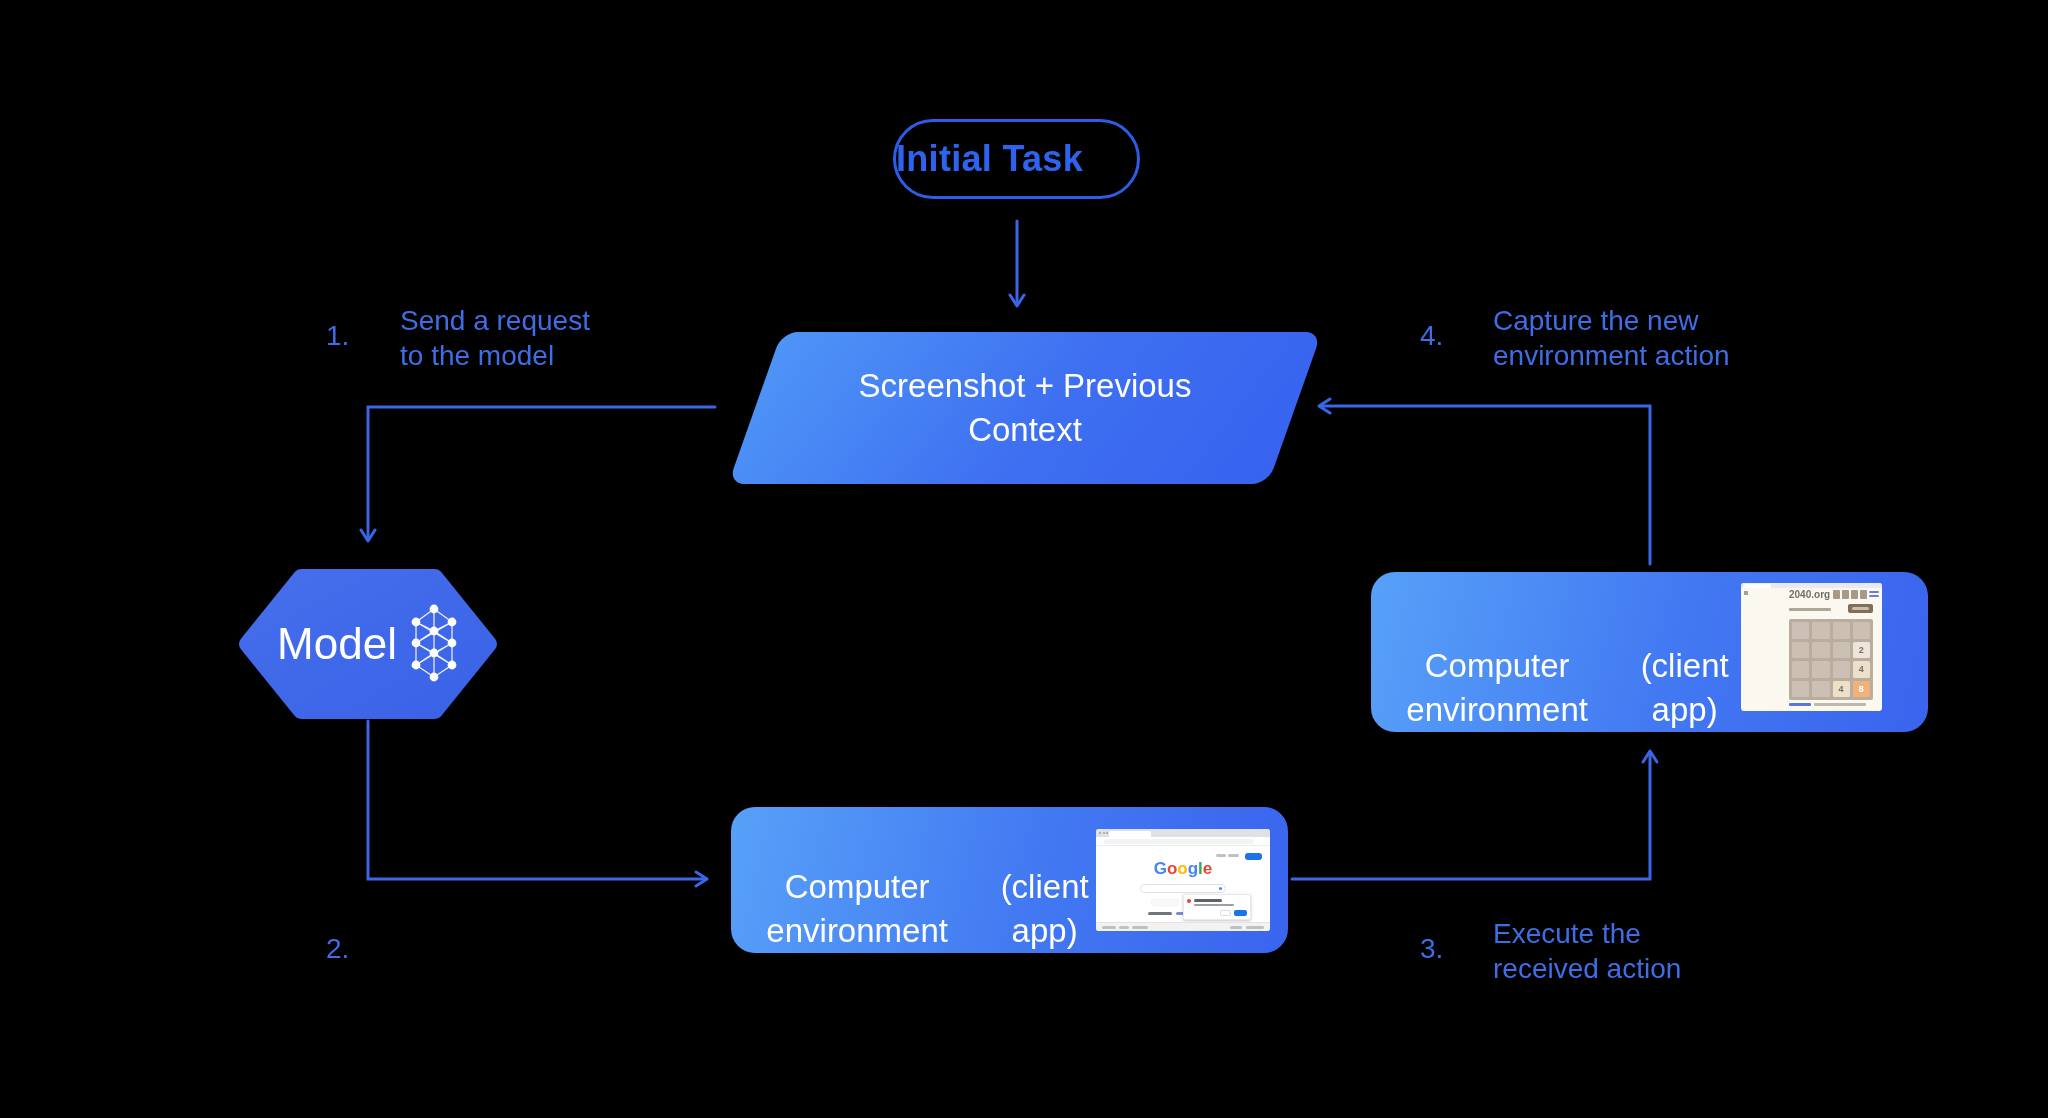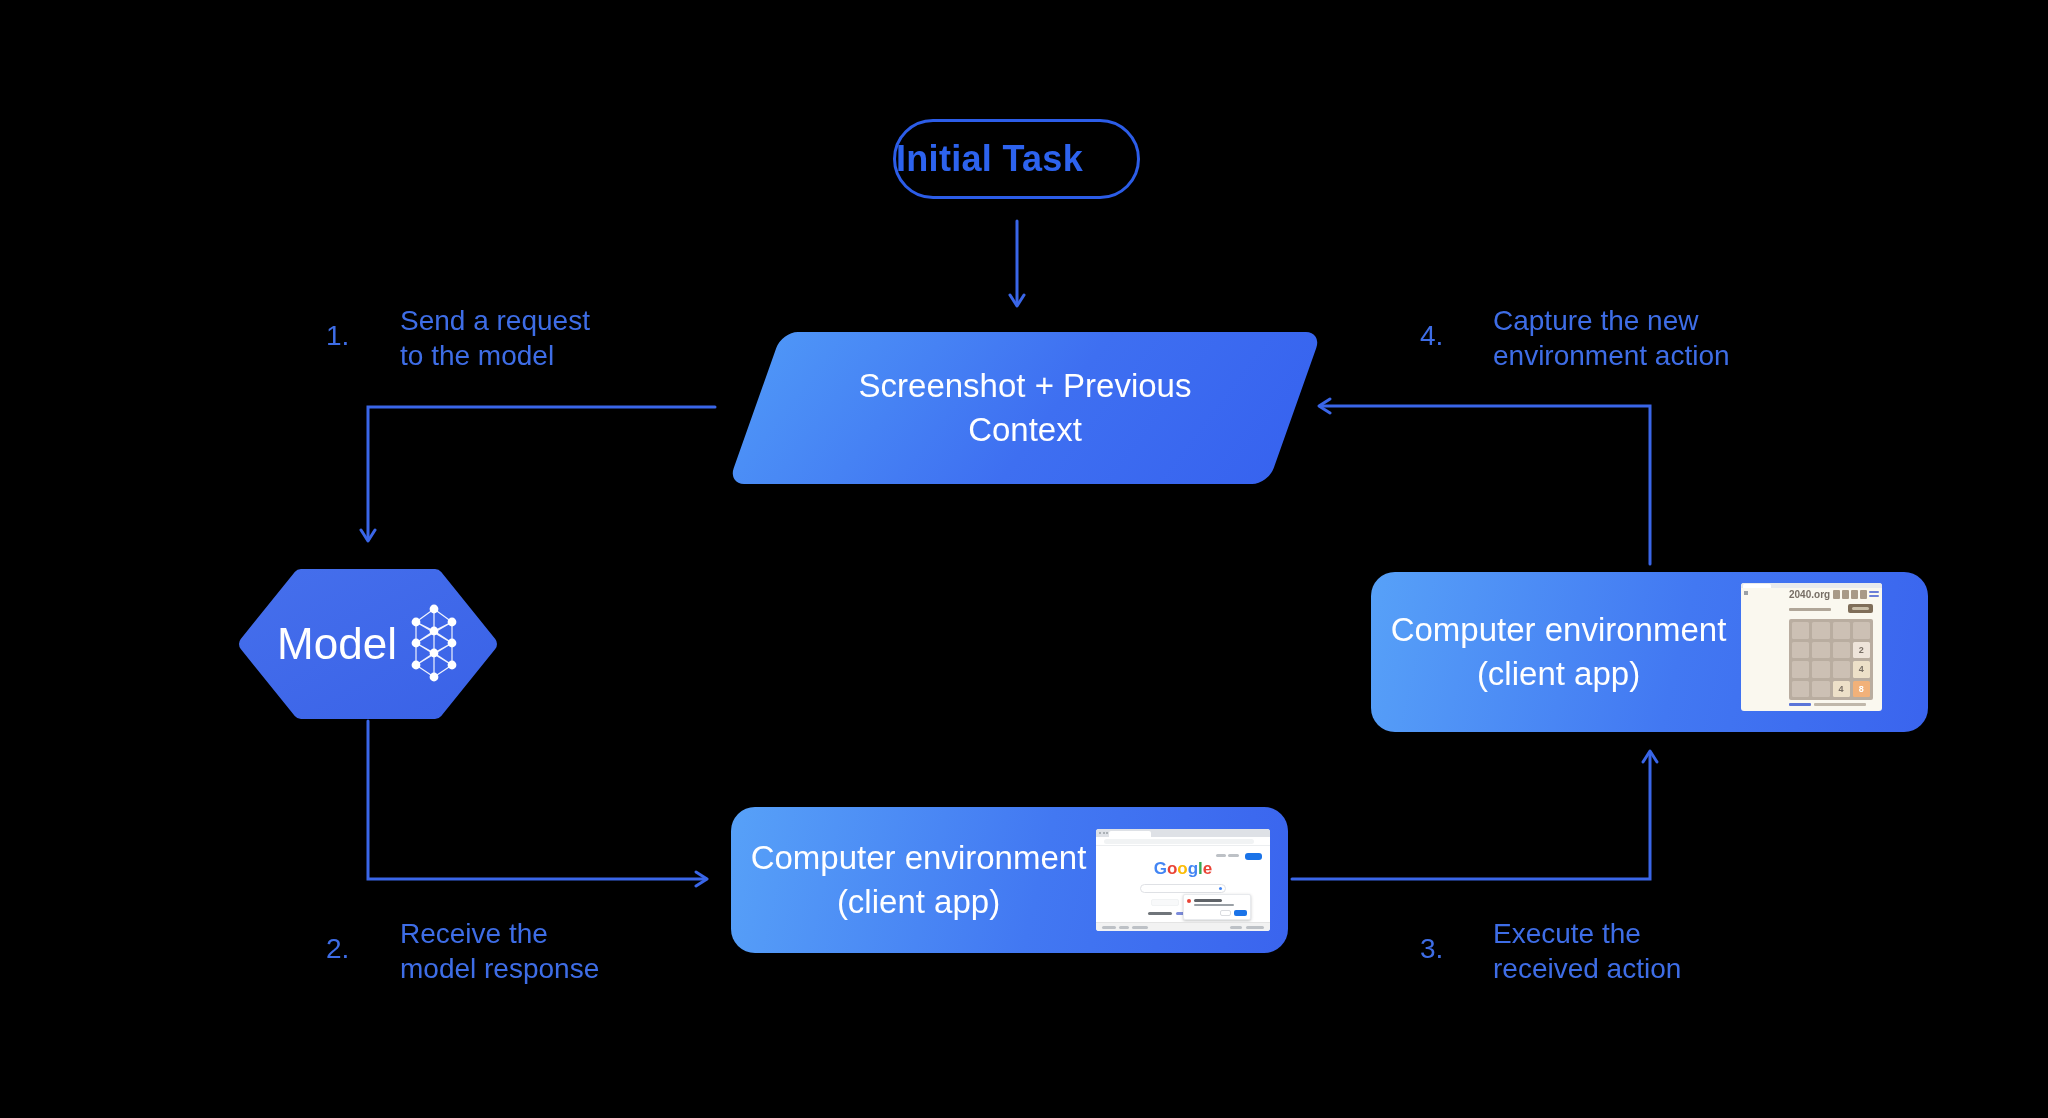--- a/index.html
+++ b/index.html
@@ -28,21 +28,21 @@
   .hex-content{position:absolute;left:0;top:0;width:262px;height:152px;
         display:flex;align-items:center;justify-content:center;gap:12px;}
   .hex-content .model-label{color:#fff;font-size:44px;font-weight:400;}
 
   
   .envbox{position:absolute;border-radius:24px;
         background:linear-gradient(103deg,#57A1F8 0%,#4278F2 55%,#3A64EE 100%);}
   .envbox.bottom{left:731px;top:807px;width:557px;height:146px;}
   .envbox.right{left:1371px;top:572px;width:557px;height:160px;}
   .env-text{position:absolute;left:0;top:0;height:100%;width:375px;
-        display:flex;flex-direction:column;align-items:center;justify-content:center;}
+        display:flex;flex-direction:row;align-items:flex-end;justify-content:center;}
 
   
   .step-num{position:absolute;color:#3E6DE6;font-size:28px;font-weight:500;}
   .step-text{position:absolute;color:#3E6DE6;font-size:28px;font-weight:500;line-height:35px;}
   .step-text span{display:block;}
 
   
   .gthumb{position:absolute;left:365px;top:22px;width:174px;height:102px;background:#fff;
         border-radius:3px;overflow:hidden;}
   .g-tabs{position:absolute;left:0;top:0;width:100%;height:8px;background:#dee1e6;}
@@ -244,24 +244,20 @@
     </div>
   </div>
 
   <span class="step-num" style="left:326px;top:320px">1.</span>
   <div class="step-text" style="left:400px;top:303px">
     <span>Send a request</span>
     <span>to the model</span>
   </div>
 
   <span class="step-num" style="left:326px;top:933px">2.</span>
-  <div class="step-text" style="left:400px;top:916px">
-    <span>Receive the</span>
-    <span>model response</span>
-  </div>
 
   <span class="step-num" style="left:1420px;top:933px">3.</span>
   <div class="step-text" style="left:1493px;top:916px">
     <span>Execute the</span>
     <span>received action</span>
   </div>
 
   <span class="step-num" style="left:1420px;top:320px">4.</span>
   <div class="step-text" style="left:1493px;top:303px">
     <span>Capture the new</span>

